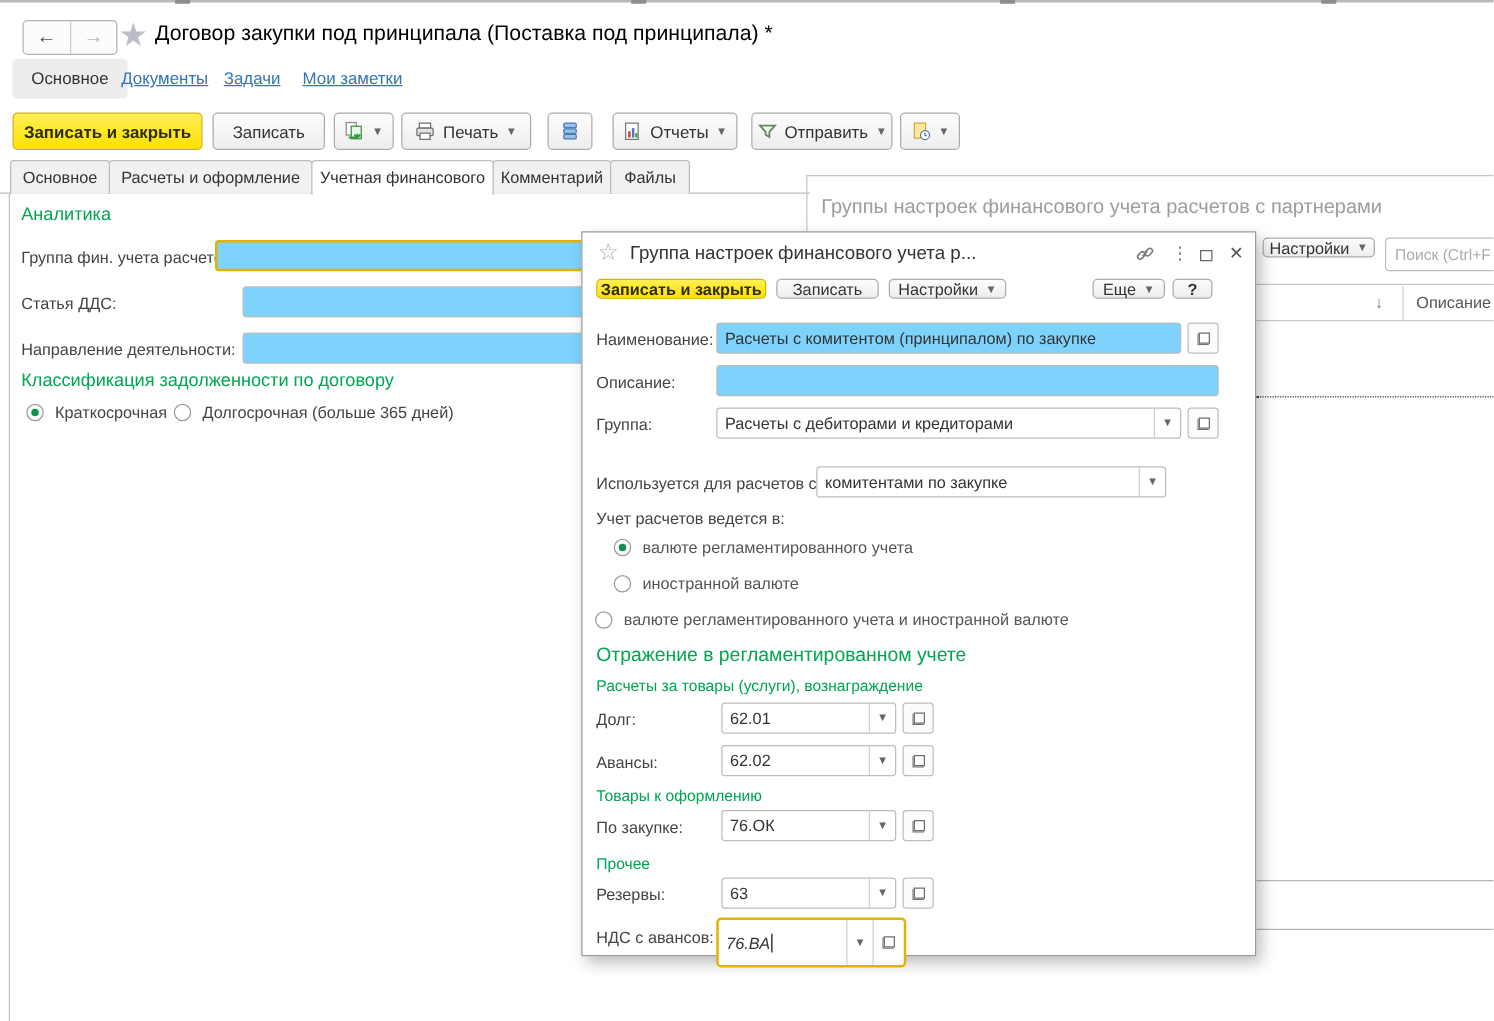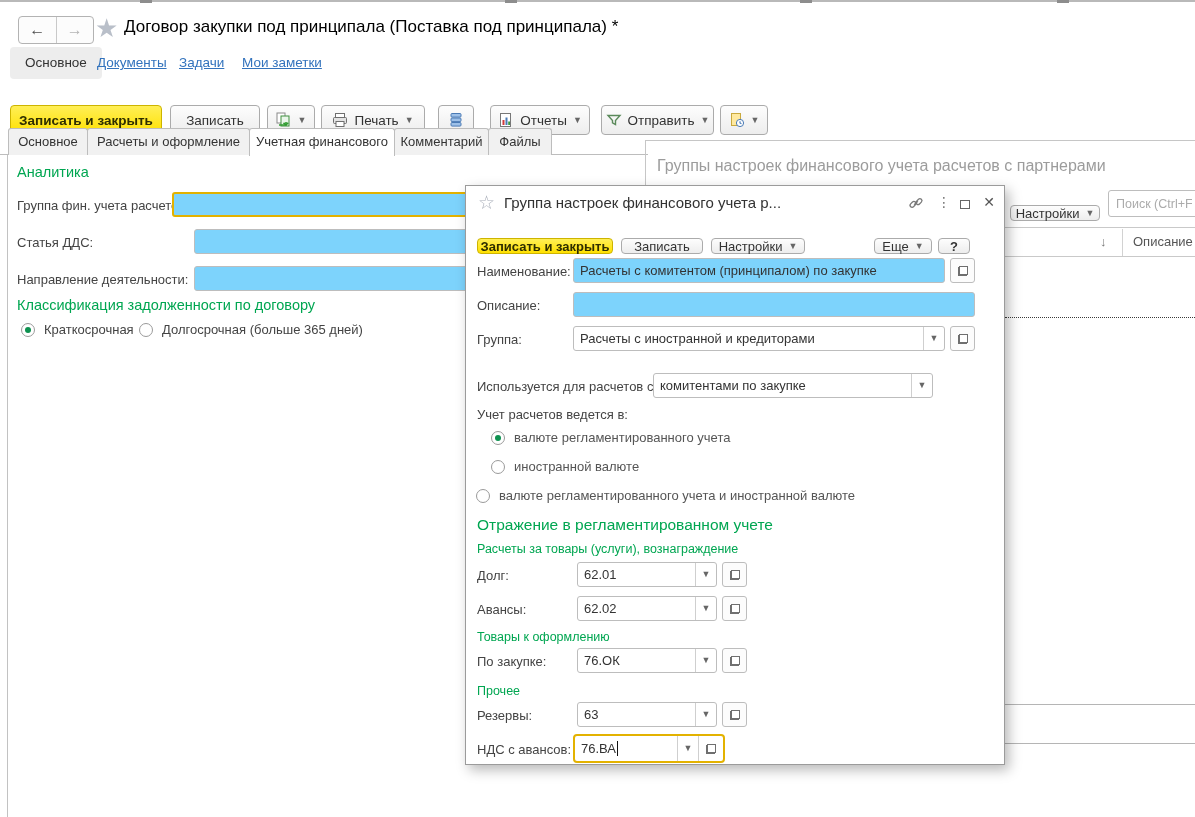--- a/index.html
+++ b/index.html
@@ -20,41 +20,41 @@
   .nav-back { color:#4d4d4d; }
   .nav-fwd { color:#b3b3b3; }
   .star-big { left:95px; top:13px; font-size:26px; color:#b9bfc9; }
   .page-title { left:124px; top:17px; font-size:17px; color:#000000; white-space:nowrap; }
 
   
   .nav-current { left:10px; top:47px; height:32px; line-height:32px; padding:0 15px; background:#ededed; border-radius:4px; font-size:13.5px; color:#333; }
   .navlink { top:55px; font-size:13.5px; color:#3373bd; text-decoration:underline; cursor:pointer; white-space:nowrap; }
 
   
-  .btn { height:30px; border:1px solid #ababab; border-radius:4px; background:linear-gradient(#fdfdfd,#ededed); display:flex; align-items:center; justify-content:center; gap:6px; font-size:13.5px; color:#333; padding:0 11px; cursor:pointer; white-space:nowrap;margin-top:15px; }
+  .btn { height:30px; border:1px solid #ababab; border-radius:4px; background:linear-gradient(#fdfdfd,#ededed); display:flex; align-items:center; justify-content:center; gap:6px; font-size:13.5px; color:#333; padding:0 11px; cursor:pointer; white-space:nowrap; }
   .btn-yellow { background:linear-gradient(#ffef56,#ffe000); border:1px solid #cdb400; font-weight:bold; color:#2e2e00; }
   .caret { font-size:9px; color:#666; line-height:1; }
   .btn-sm { height:16px; font-size:13px; }
 
   
   .tabline { left:0px; top:154px; width:648px; height:1px; background:#bdbdbd; }
   .tab { top:128px; height:27px; line-height:26px; text-align:center; font-size:13px; color:#333; background:#f1f1f1; border:1px solid #bdbdbd; border-bottom:none; border-radius:3px 3px 0 0; cursor:pointer; }
   .tab.active { background:#fff; height:28px; z-index:2; }
 
   
   .leftborder { left:7px; top:155px; width:1px; height:662px; background:#c2c2c2; }
   .h-green { color:#00a651; font-size:14.5px; white-space:nowrap; }
   .h-green-sm { color:#00a651; font-size:12.5px; white-space:nowrap; }
   .lbl { font-size:13px; color:#444; white-space:nowrap; }
   .field { background:#7dd3fc; border:1px solid #bdbdbd; border-radius:3px; height:25px; font-size:13px; color:#333; padding:0 6px; display:flex; align-items:center; }
   .field.active-f { border:2px solid #e3b200; }
   .combo { background:#fff; border:1px solid #bdbdbd; border-radius:3px; height:25px; display:flex; align-items:stretch; overflow:hidden; }
   .combo .val { flex:1; font-size:13px; color:#333; padding:0 6px; display:flex; align-items:center; white-space:nowrap; overflow:hidden; }
   .combo .caretbox { width:21px; border-left:1px solid #cfcfcf; display:flex; align-items:center; justify-content:center; cursor:pointer; }
-  .combo.active-f { border:2px solid #e3b200; height:29px; border-radius:4px; }
+  .combo.active-f { border:2px solid #e3b200; height:40px; border-radius:4px;font-style:italic; }
   .combo .openpart { width:25px; border-left:1px solid #cfcfcf; display:flex; align-items:center; justify-content:center; cursor:pointer; }
   .open-btn { width:25px; height:25px; border:1px solid #bdbdbd; border-radius:3px; background:#fcfcfc; display:flex; align-items:center; justify-content:center; cursor:pointer; }
   .ic-open { position:relative; width:10px; height:10px; }
   .ic-open:before { content:""; position:absolute; left:0; bottom:0; width:7px; height:7px; border:1px solid #6f6f6f; background:#fff; }
   .ic-open:after { content:""; position:absolute; right:0; top:0; width:7px; height:7px; border:1px solid #6f6f6f; background:#fff; }
   .radio { width:14px; height:14px; border:1px solid #9a9a9a; border-radius:50%; background:#fff; display:inline-flex; align-items:center; justify-content:center; cursor:pointer; flex:none; }
   .radio .dot { width:6px; height:6px; border-radius:50%; background:#0e9150; }
   .radio-row { display:flex; align-items:center; gap:9px; }
   .cursorbar { width:1px; height:15px; background:#111; margin-left:1px; }
 
@@ -272,21 +272,21 @@
         <span class="ic-open"></span>
       </div>
 
     <div class="abs lbl" style="left:11px;top:112px;">Описание:</div>
     <div class="abs field" style="left:107px;top:106px;width:402px;">
         <span></span>
       </div>
 
     <div class="abs lbl" style="left:11px;top:146px;">Группа:</div>
     <div class="abs combo" style="left:107px;top:140px;width:372px;">
-      <span class="val">Расчеты с иностранной и кредиторами</span>
+      <span class="val">Расчеты с дебиторами и кредиторами</span>
       <span class="caretbox">
           <span class="caret">▼</span>
         </span>
     </div>
     <div class="abs open-btn" style="left:484px;top:140px;">
         <span class="ic-open"></span>
       </div>
 
     <div class="abs lbl" style="left:11px;top:193px;">Используется для расчетов с:</div>
     <div class="abs combo" style="left:187px;top:187px;width:280px;">

